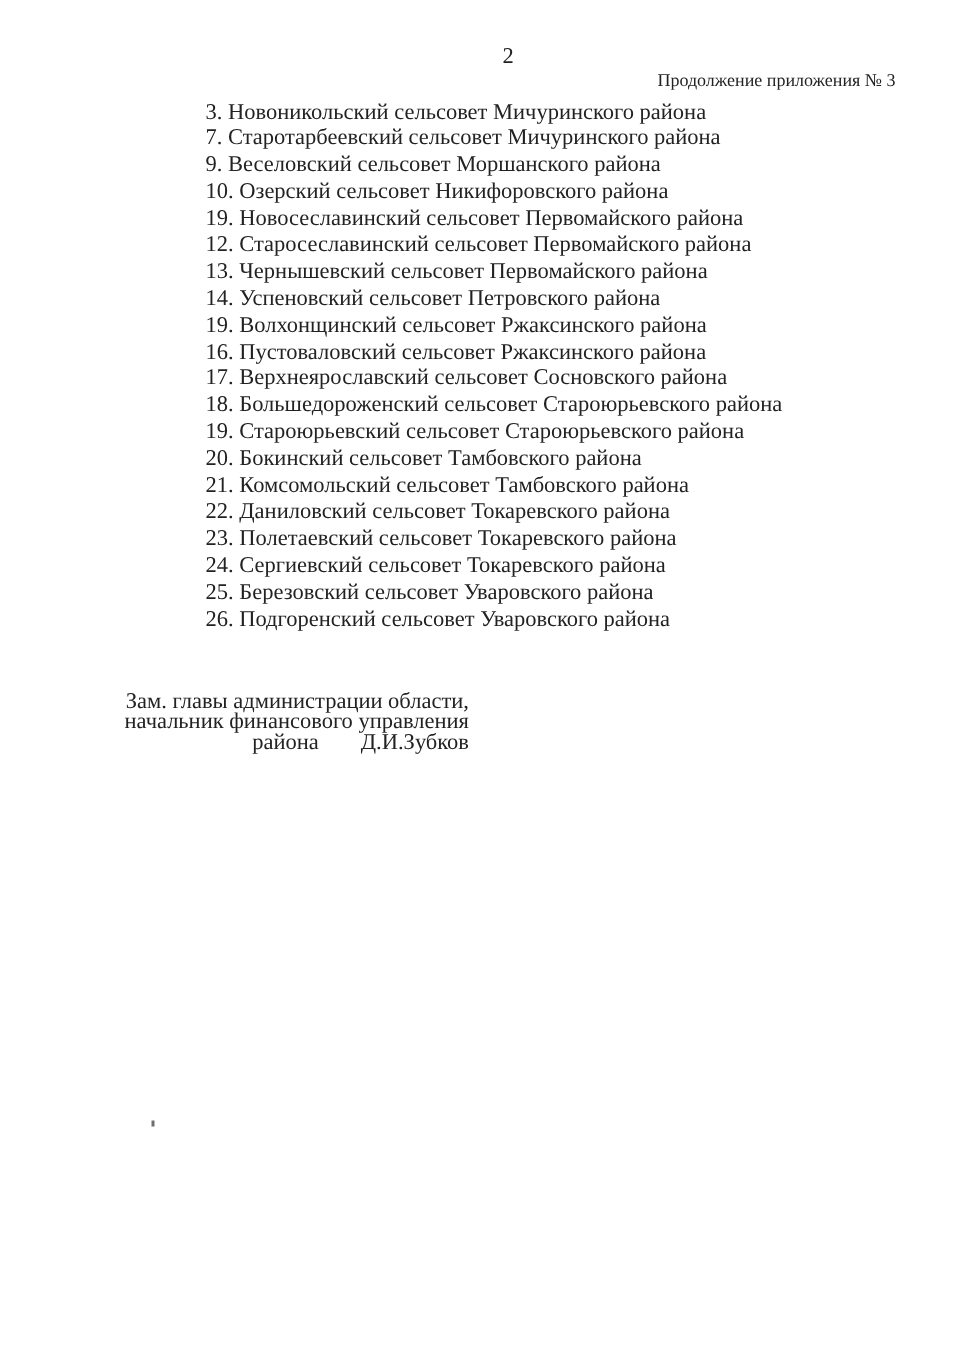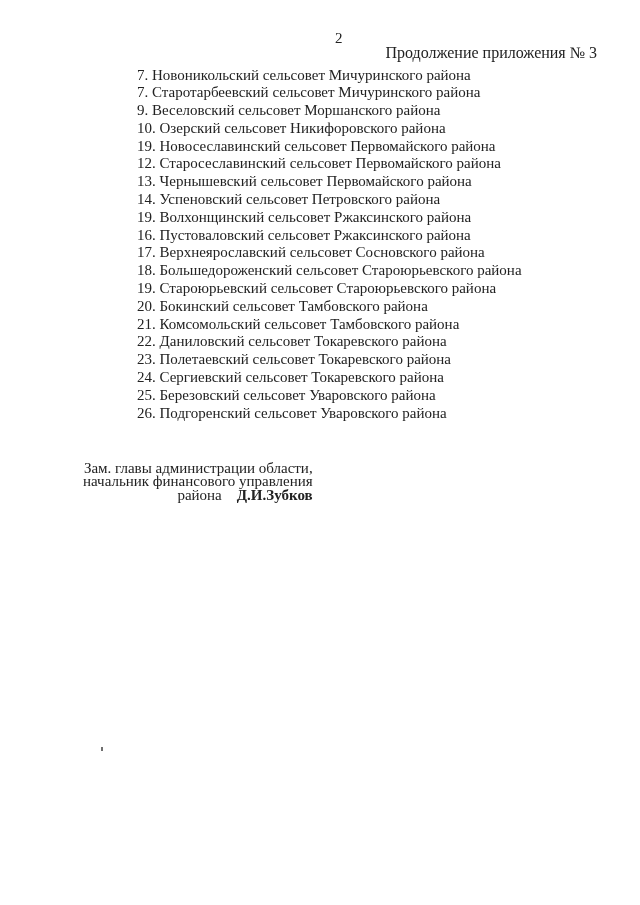--- a/index.html
+++ b/index.html
@@ -20,21 +20,21 @@
     position: absolute;
     top: 30px;
     left: 335px;
     font-size: 15px;
     line-height: 17px;
   }
   .header-right {
     position: absolute;
     top: 43.5px;
     right: 43px;
-    font-size: 16px;
+    font-size: 12px;
     line-height: 18px;
     white-space: nowrap;
   }
   .selsoviet-list {
     position: absolute;
     top: 66.5px;
     left: 137px;
     font-size: 15px;
     line-height: 17.8px;
     white-space: nowrap;
@@ -45,43 +45,42 @@
   .signature {
     position: absolute;
     top: 461.5px;
     left: 83px;
     font-size: 15px;
     line-height: 13.6px;
     white-space: nowrap;
     text-align: right;
   }
   .sig-name {
-    margin-left: 15px;
-    font-weight: bold;
+    margin-left: 28px;
   }
   .speck {
     position: absolute;
     left: 101px;
     top: 747px;
     width: 2px;
     height: 4px;
     background: #6f6f6f;
   }
 </style>
 </head>
 <body>
 
 <div class="page">
 
   <div class="page-number">2</div>
 
   <div class="header-right">Продолжение приложения № 3</div>
 
   <div class="selsoviet-list">
-      <div class="list-line">7. Новоникольский сельсовет Мичуринского района</div>
+      <div class="list-line">3. Новоникольский сельсовет Мичуринского района</div>
       <div class="list-line">7. Старотарбеевский сельсовет Мичуринского района</div>
       <div class="list-line">9. Веселовский сельсовет Моршанского района</div>
       <div class="list-line">10. Озерский сельсовет Никифоровского района</div>
       <div class="list-line">19. Новосеславинский сельсовет Первомайского района</div>
       <div class="list-line">12. Старосеславинский сельсовет Первомайского района</div>
       <div class="list-line">13. Чернышевский сельсовет Первомайского района</div>
       <div class="list-line">14. Успеновский сельсовет Петровского района</div>
       <div class="list-line">19. Волхонщинский сельсовет Ржаксинского района</div>
       <div class="list-line">16. Пустоваловский сельсовет Ржаксинского района</div>
       <div class="list-line">17. Верхнеярославский сельсовет Сосновского района</div>

